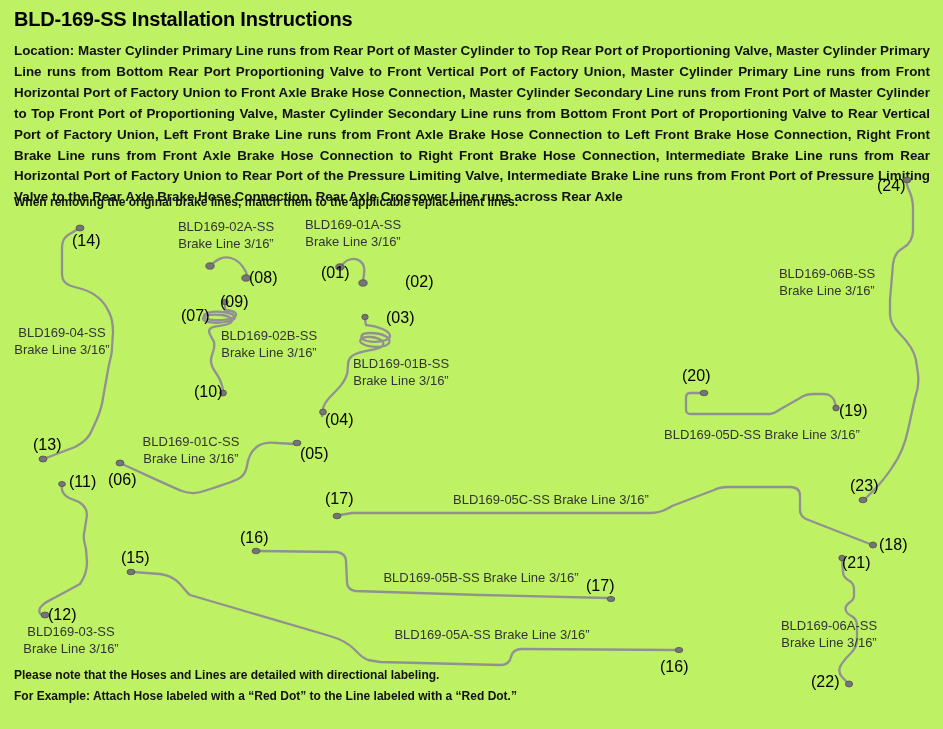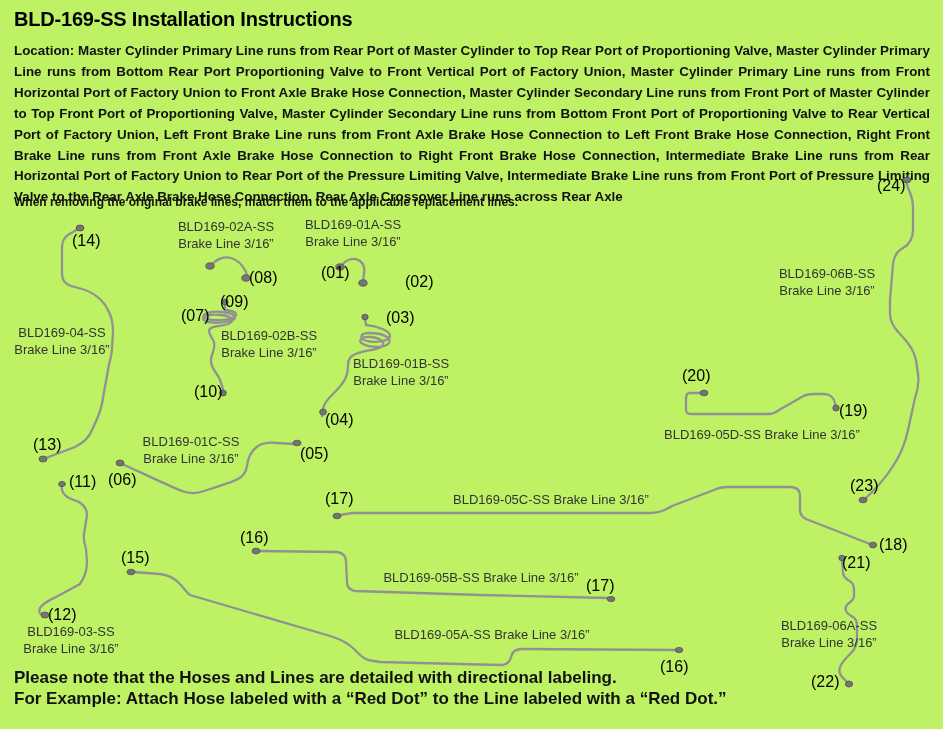--- a/index.html
+++ b/index.html
@@ -13,21 +13,21 @@
   }
   #location-para{
     position:absolute;left:14px;top:41px;width:916px;
     font-size:13.4px;line-height:20.9px;font-weight:bold;color:#111;
     text-align:justify;
   }
   #match-note{
     position:absolute;left:14px;top:195px;font-size:12px;font-weight:bold;color:#111;
   }
   .footer-note{
-    position:absolute;left:14px;font-size:17px;font-weight:bold;color:#111;white-space:nowrap;
+    position:absolute;left:14px;font-size:12px;font-weight:bold;color:#111;white-space:nowrap;
   }
   #footer-note-1{top:668px;}
   #footer-note-2{top:689px;}
   #diagram-svg{position:absolute;left:0;top:0;}
   .brake-path{fill:none;stroke:#919191;stroke-width:2.3;stroke-linecap:round;stroke-linejoin:round;}
   .fitting{fill:#757575;stroke:#4f4f4f;stroke-width:0.8;}
   .callout{
     position:absolute;font-size:16px;font-weight:normal;color:#000;white-space:nowrap;
   }
   .part-label{

